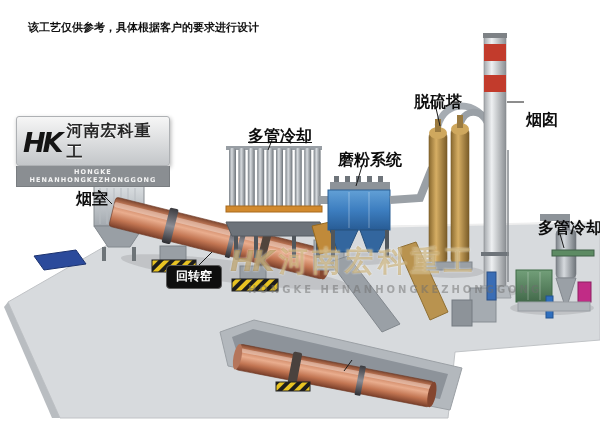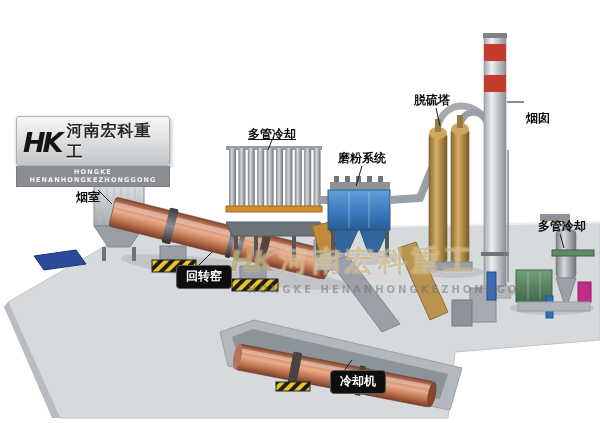--- a/index.html
+++ b/index.html
@@ -3,23 +3,23 @@
 <meta charset="utf-8">
 <style>
   html,body{margin:0;padding:0;}
   body{
     width:600px;height:423px;position:relative;overflow:hidden;background:#ffffff;
     font-family:"DejaVu Sans","Liberation Sans",sans-serif;
   }
   .stage{position:absolute;left:0;top:0;width:600px;height:423px;}
   svg.scene{position:absolute;left:0;top:0;}
   .disclaimer{position:absolute;left:28px;top:20px;font-size:11px;font-weight:600;color:#101010;white-space:nowrap;}
-  .lbl{position:absolute;font-size:12px;font-weight:700;color:#0d0d0d;white-space:nowrap;}
+  .lbl{position:absolute;font-size:16px;font-weight:700;color:#0d0d0d;white-space:nowrap;}
   .pill{position:absolute;background:#0e0e0e;color:#ffffff;font-size:12px;font-weight:700;
-        padding:2px 9px 3px;border-radius:4px;border:1px solid #5a5a5a;white-space:nowrap;margin-left:10px;}
+        padding:2px 9px 3px;border-radius:4px;border:1px solid #5a5a5a;white-space:nowrap;}
   
   .logo{position:absolute;left:16px;top:116px;width:154px;}
   .logo-box{background:linear-gradient(#f6f6f6,#c3c6c9);border:1px solid #aeb1b4;border-radius:3px;
             padding:4px 6px 2px;display:flex;align-items:center;gap:6px;box-shadow:1px 2px 4px rgba(0,0,0,.3);}
   .logo-hk{font-size:27px;font-weight:900;font-style:italic;letter-spacing:-3px;color:#141414;line-height:1;}
   .logo-cn{font-size:16px;font-weight:800;color:#262626;text-shadow:0 1px 0 #ffffff;letter-spacing:1px;}
   .logo-en{background:#8a8e92;color:#f4f4f4;font-size:6.5px;letter-spacing:1.1px;text-align:center;
            padding:2px 0;border:1px solid #797d81;border-top:none;font-weight:700;}
   
   .wm-cn{position:absolute;left:230px;top:242px;font-size:29px;font-weight:900;letter-spacing:4px;
@@ -245,20 +245,21 @@
       <line x1="272" y1="140" x2="268" y2="150"></line>
       <line x1="362" y1="166" x2="356" y2="186"></line>
       <line x1="436" y1="108" x2="440" y2="126"></line>
       <line x1="524" y1="102" x2="507" y2="102"></line>
       <line x1="560" y1="234" x2="564" y2="248"></line>
       <line x1="198" y1="266" x2="212" y2="252"></line>
       <line x1="344" y1="371" x2="352" y2="360"></line>
     </g>
   </svg>
 
+  <div class="disclaimer">该工艺仅供参考，具体根据客户的要求进行设计</div>
 
   <div class="logo">
     <div class="logo-box">
       <span class="logo-hk">HK</span>
       <span class="logo-cn">河南宏科重工</span>
     </div>
     <div class="logo-en">HONGKE HENANHONGKEZHONGGONG</div>
   </div>
 
   <div class="wm-cn">
@@ -266,15 +267,14 @@
   </div>
   <div class="wm-en">HONGKE HENANHONGKEZHONGGONG</div>
 
   <div class="lbl" style="left:76px;top:189px;">烟室</div>
   <div class="lbl" style="left:248px;top:126px;text-decoration:underline;">多管冷却</div>
   <div class="lbl" style="left:338px;top:150px;">磨粉系统</div>
   <div class="lbl" style="left:414px;top:92px;">脱硫塔</div>
   <div class="lbl" style="left:526px;top:110px;">烟囱</div>
   <div class="lbl" style="left:538px;top:218px;">多管冷却</div>
   <div class="pill" style="left:166px;top:265px;">回转窑</div>
-  <div class="pill" style="left:320px;top:370px;">冷却机</div>
 
 </div>
 
 </body></html>

